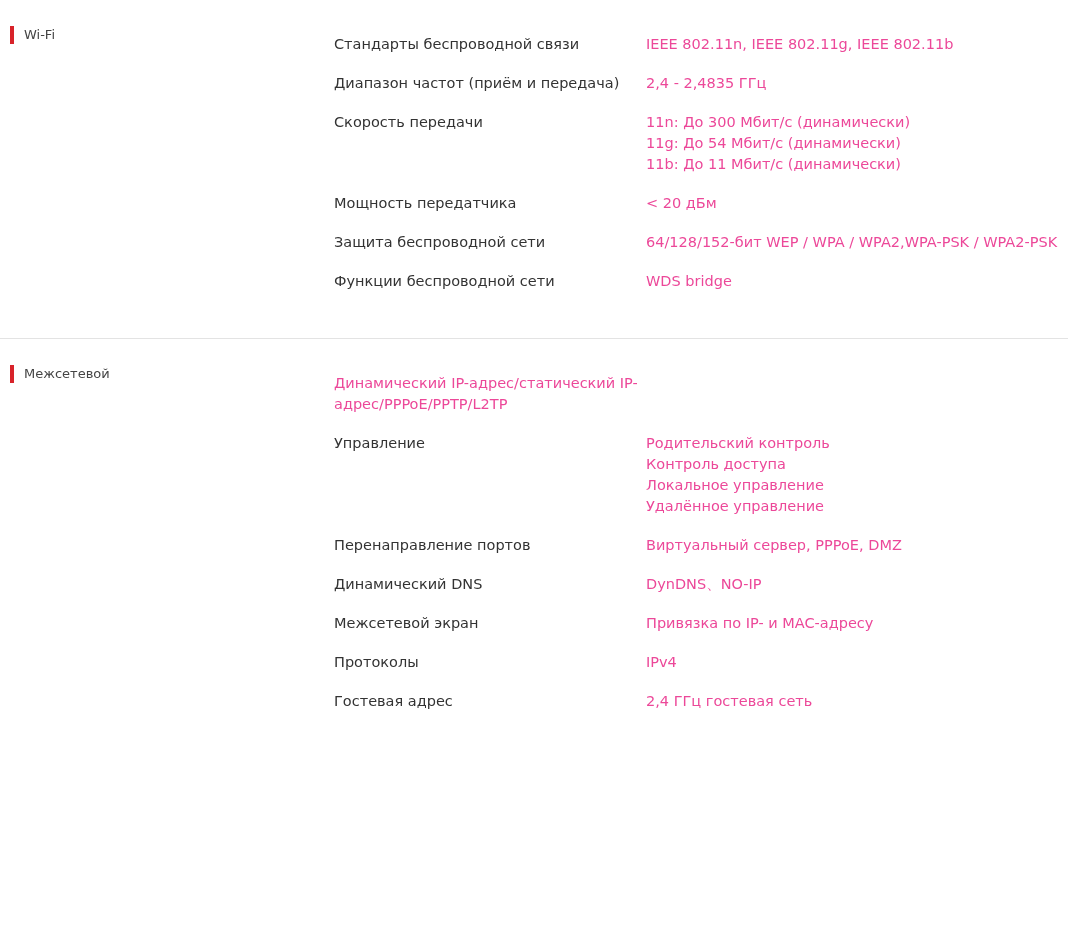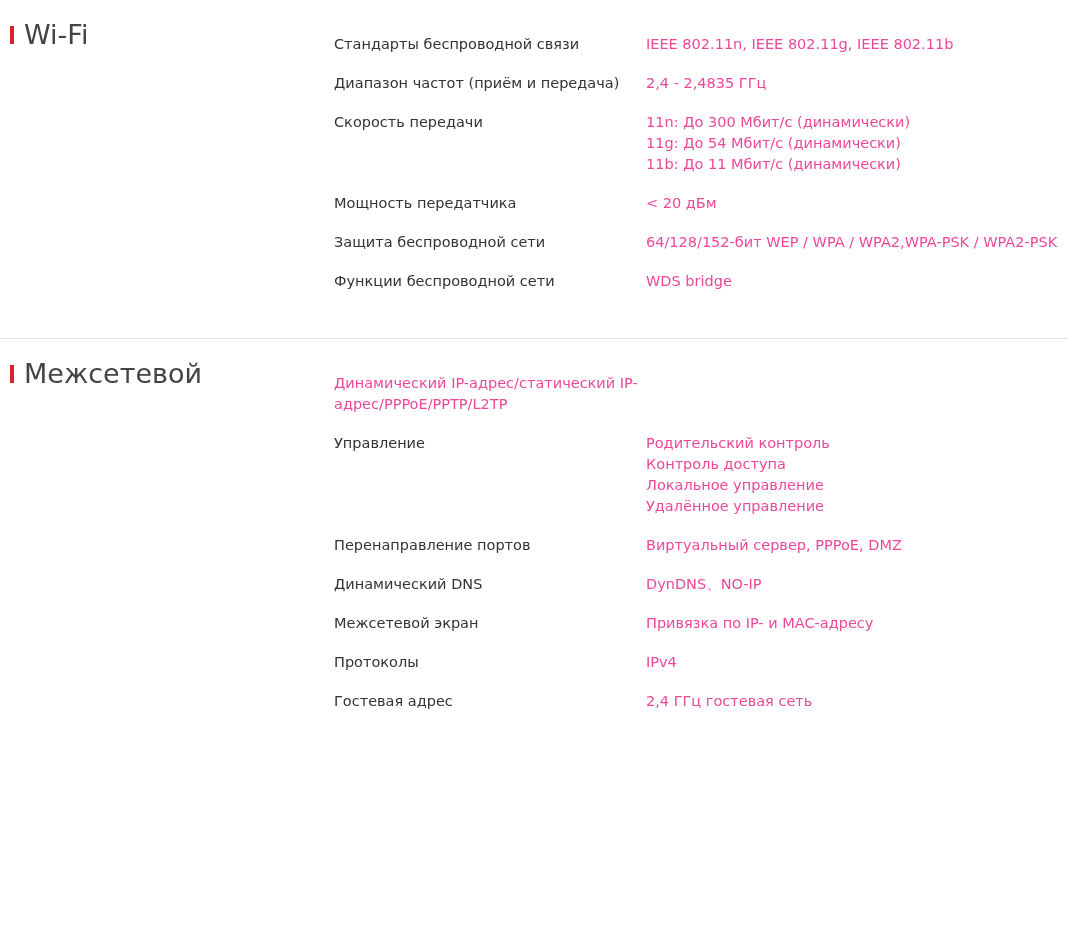--- a/index.html
+++ b/index.html
@@ -24,21 +24,21 @@
     align-items: flex-start;
   }
   .section-title-col {
     width: 334px;
     flex: 0 0 334px;
     padding-left: 10px;
     box-sizing: border-box;
     padding-top: 22px;
   }
   .section-title {
-    font-size: 27px;
+    font-size: 13px;
     color: #444444;
     font-weight: 400;
     position: relative;
     padding-left: 14px;
     line-height: 26px;
   }
   .section-title::before {
     content: "";
     position: absolute;
     left: 0;

